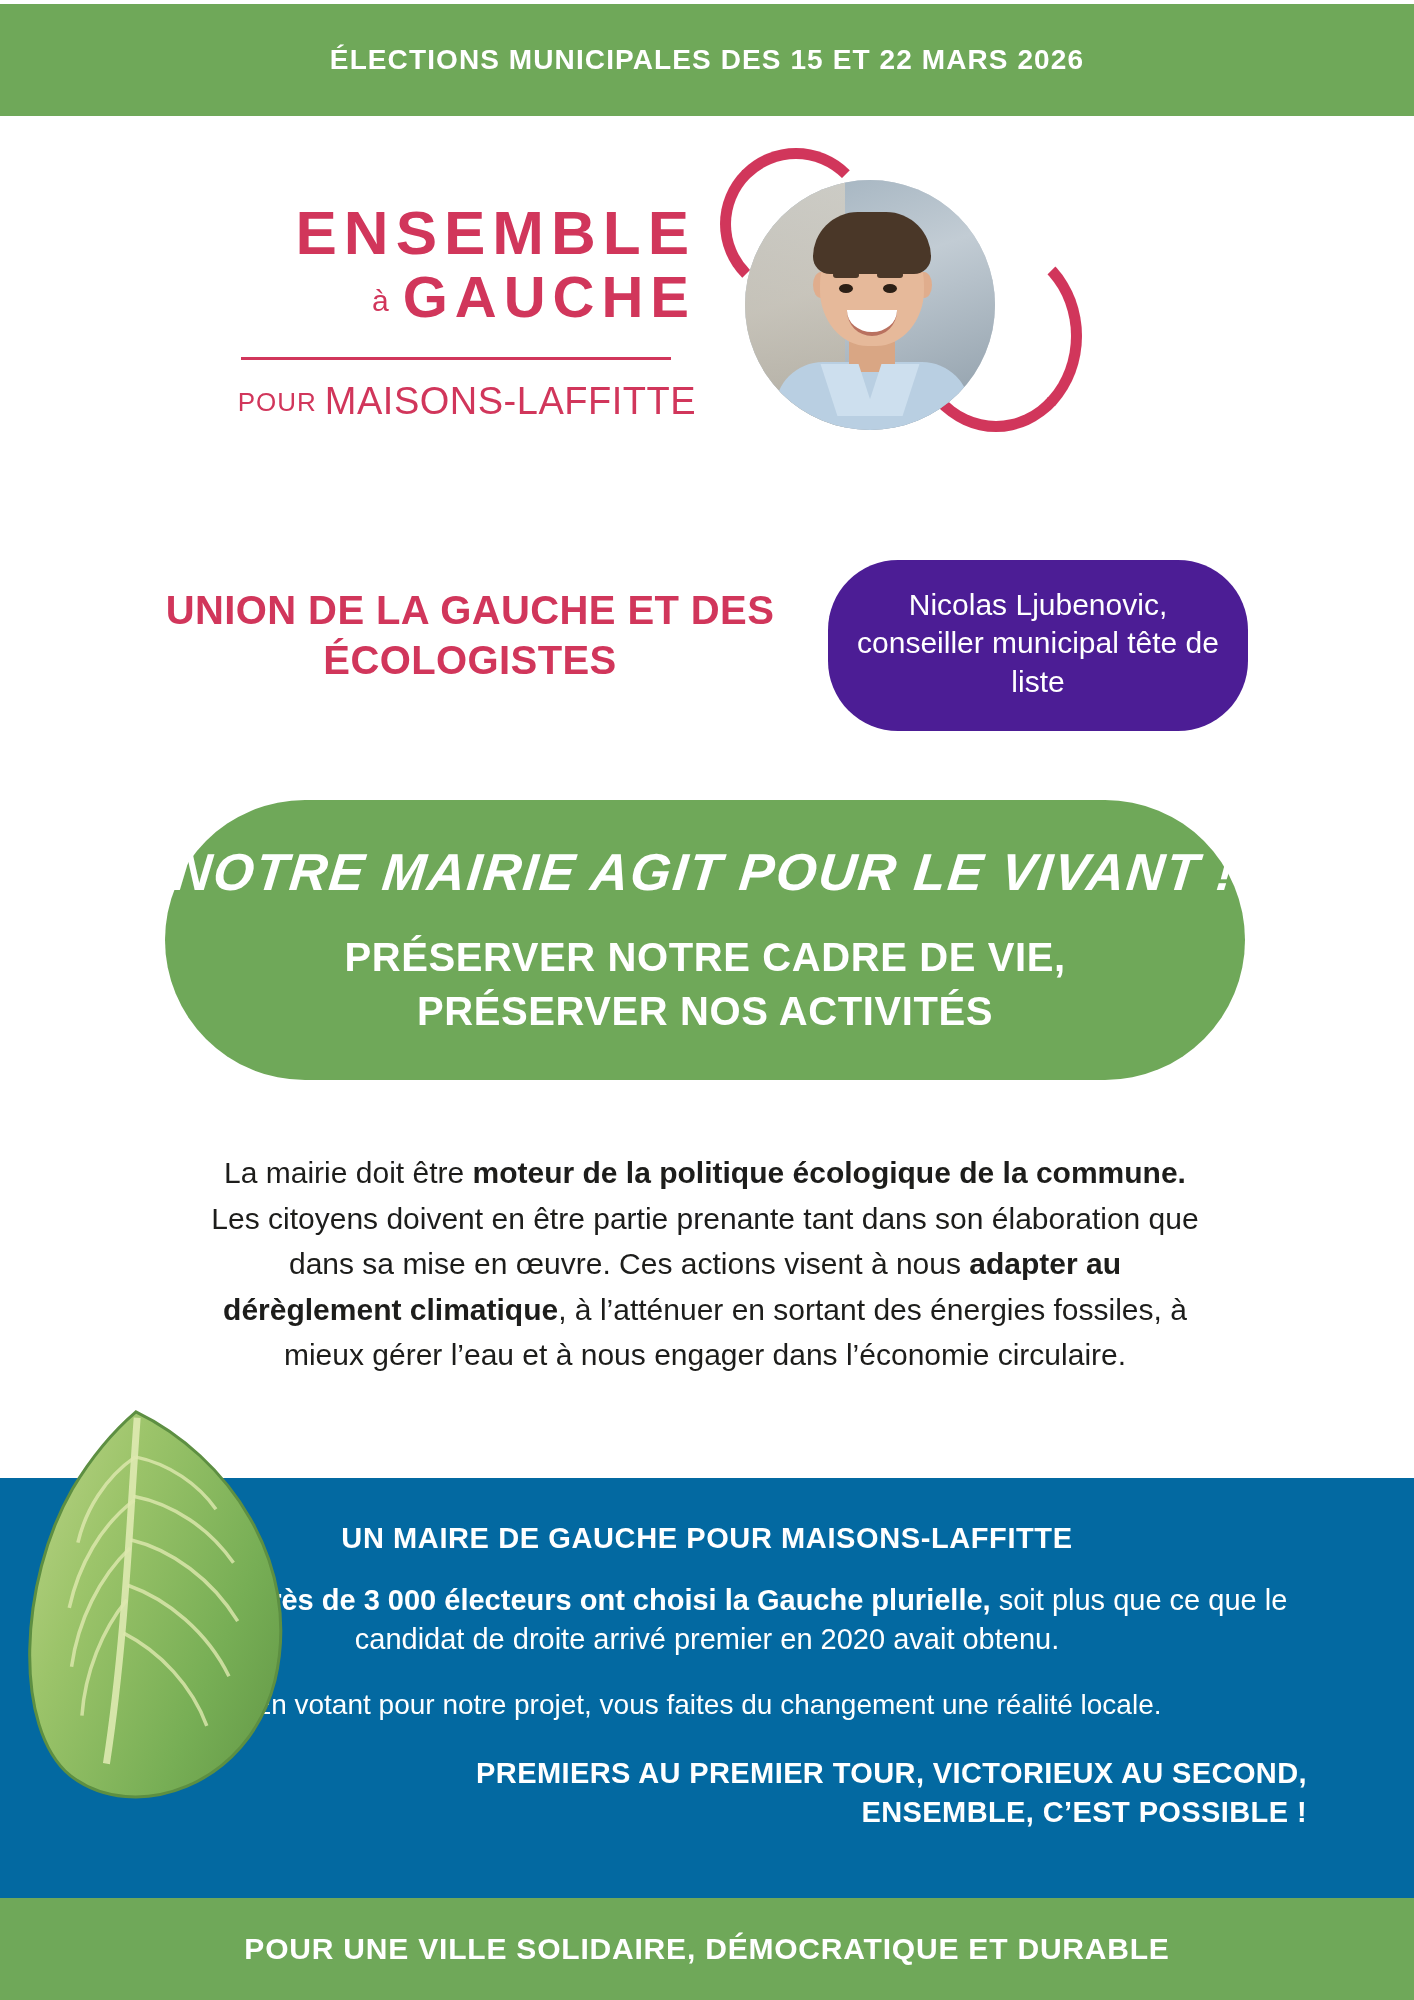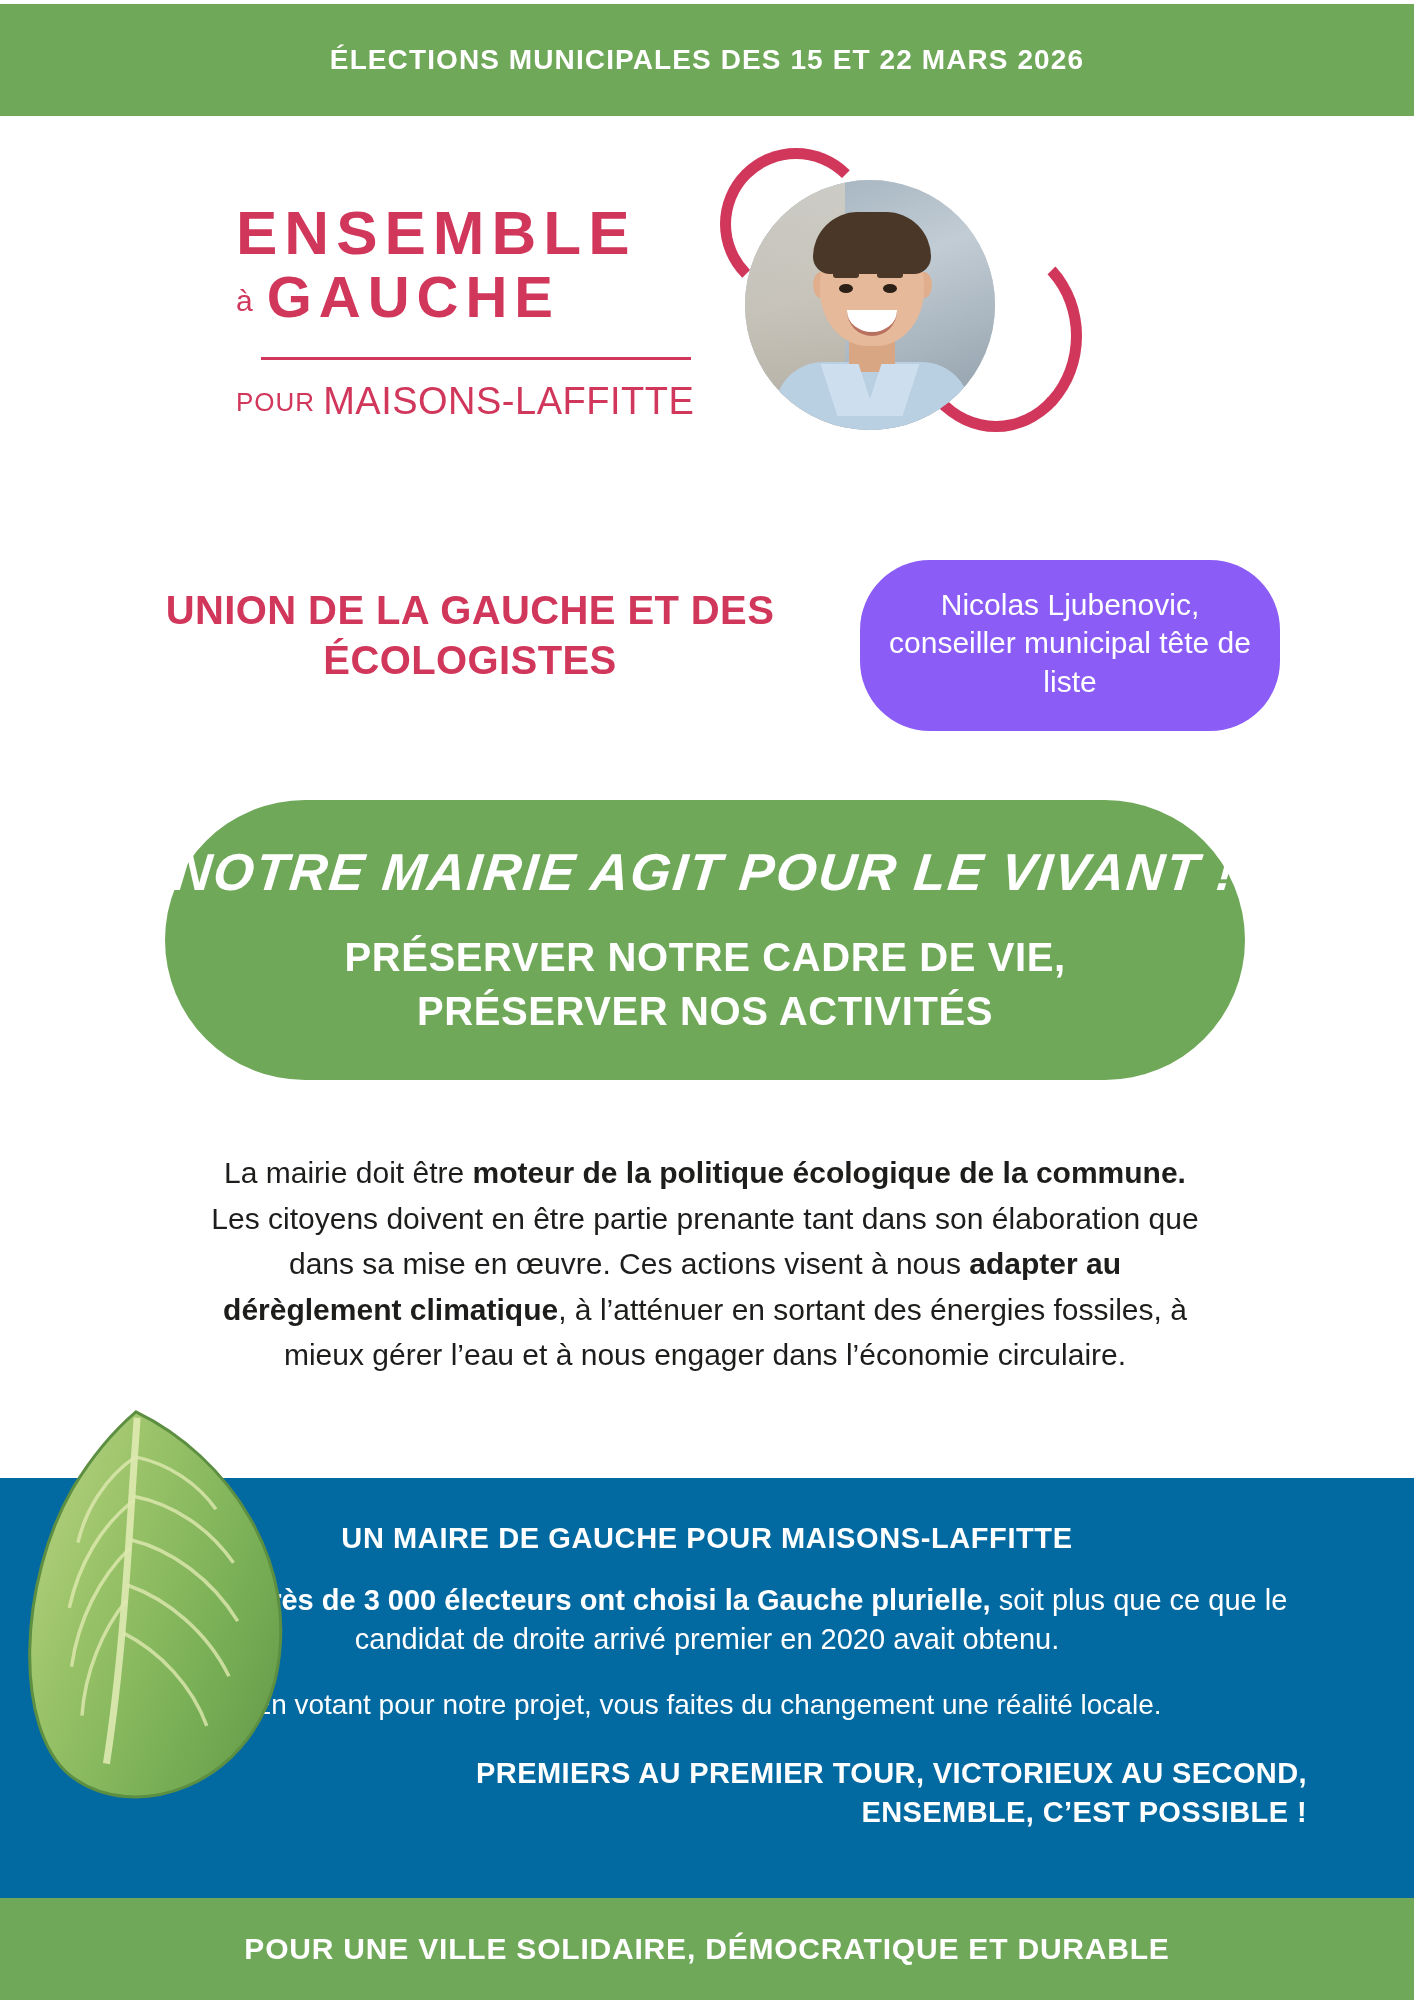--- a/index.html
+++ b/index.html
@@ -31,23 +31,23 @@
     font-size: 28px;
     font-weight: bold;
     letter-spacing: 1.1px;
     text-align: center;
   }
 
   
   .logo-block {
     position: absolute;
     top: 200px;
-    left: 236px;
+    left: 216px;
     width: 480px;
-    text-align: left;
+    text-align: right;
   }
   .logo-line1 {
     color: #d1365b;
     font-size: 62px;
     font-weight: bold;
     letter-spacing: 7px;
     line-height: 1.05;
     white-space: nowrap;
   }
   .logo-line2 {
@@ -202,24 +202,24 @@
     position: absolute; top: 184px; width: 38px; height: 52px;
     background: #cddfee;
   }
   .portrait .collar-l { left: 84px; transform: skewX(18deg); }
   .portrait .collar-r { left: 128px; transform: skewX(-18deg); }
 
   
   .name-bubble {
     position: absolute;
     top: 560px;
-    left: 860px;
+    left: 828px;
     width: 380px;
     padding: 26px 20px 30px 20px;
-    background: #8b5cf6;
+    background: #4c1d95;
     border-radius: 70px;
     color: #ffffff;
     text-align: center;
     font-size: 30px;
     line-height: 1.28;
   }
 
   
   .slogan-pill {
     position: absolute;

